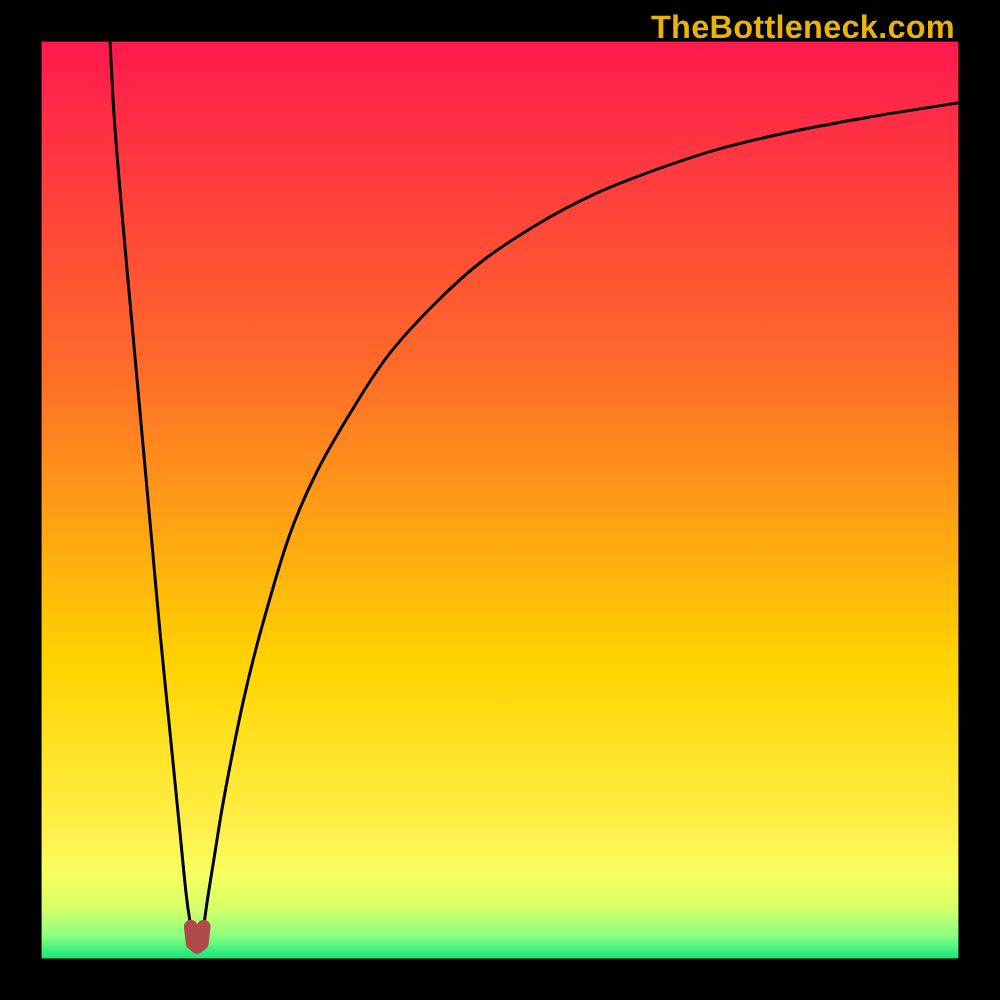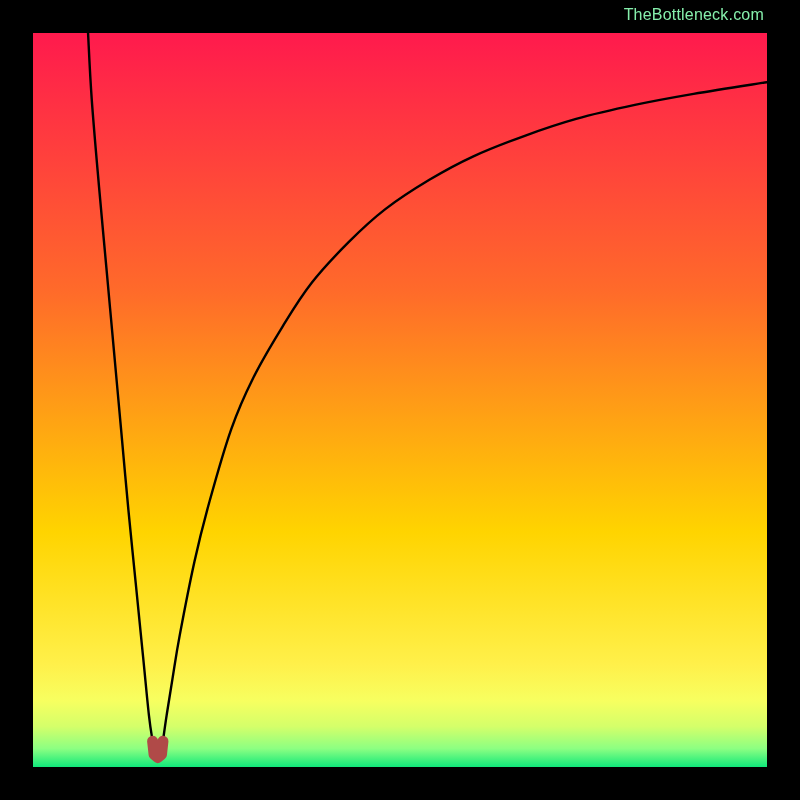--- a/index.html
+++ b/index.html
@@ -22,23 +22,23 @@
     left: 33px;
     top: 33px;
     width: 734px;
     height: 734px;
     overflow: hidden;
   }
   .watermark {
     position: absolute;
     top: 6px;
     right: 36px;
-    color: #86efac;
-    font-size: 16px;
-    font-weight: 400;
+    color: #eab308;
+    font-size: 26px;
+    font-weight: 700;
     letter-spacing: 0.2px;
   }
   svg { display: block; }
 </style>
 </head>
 <body>
 
 <div class="frame">
 
   <div class="plot-area">

